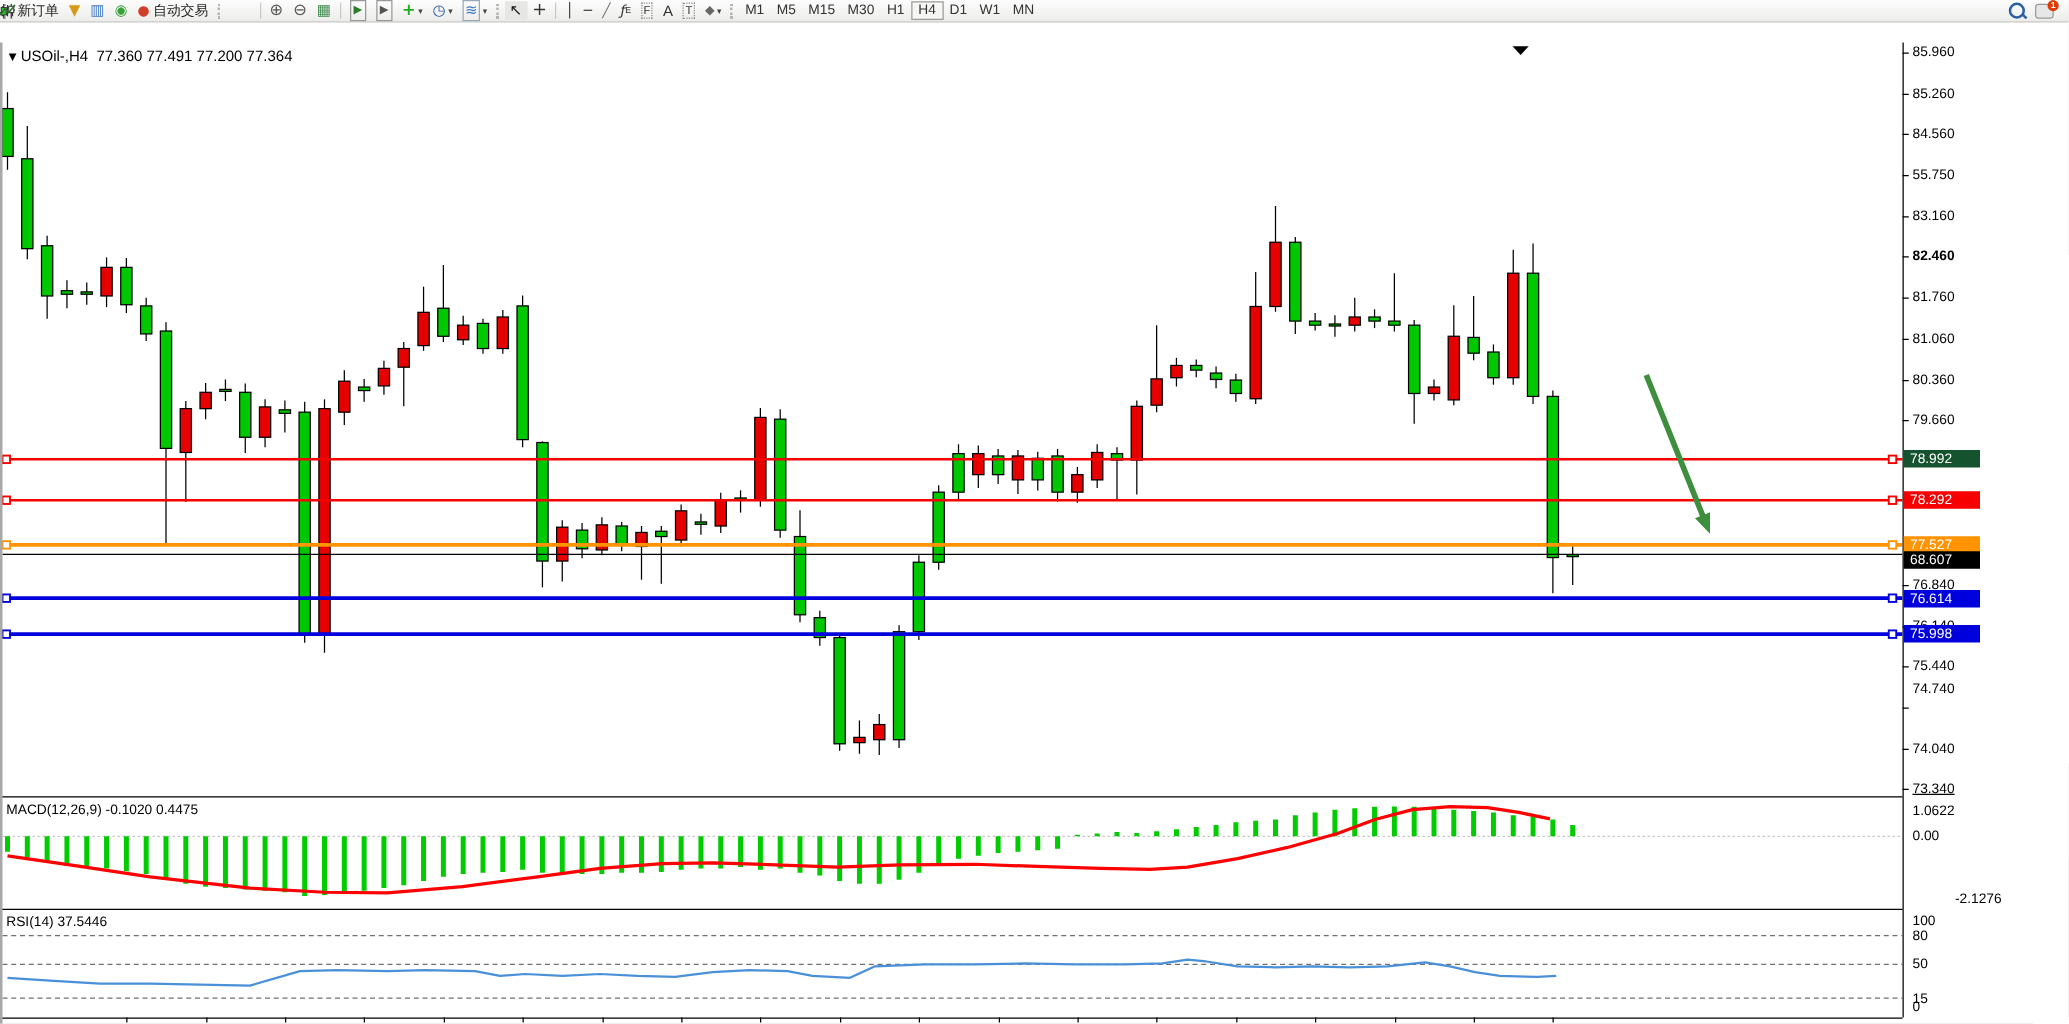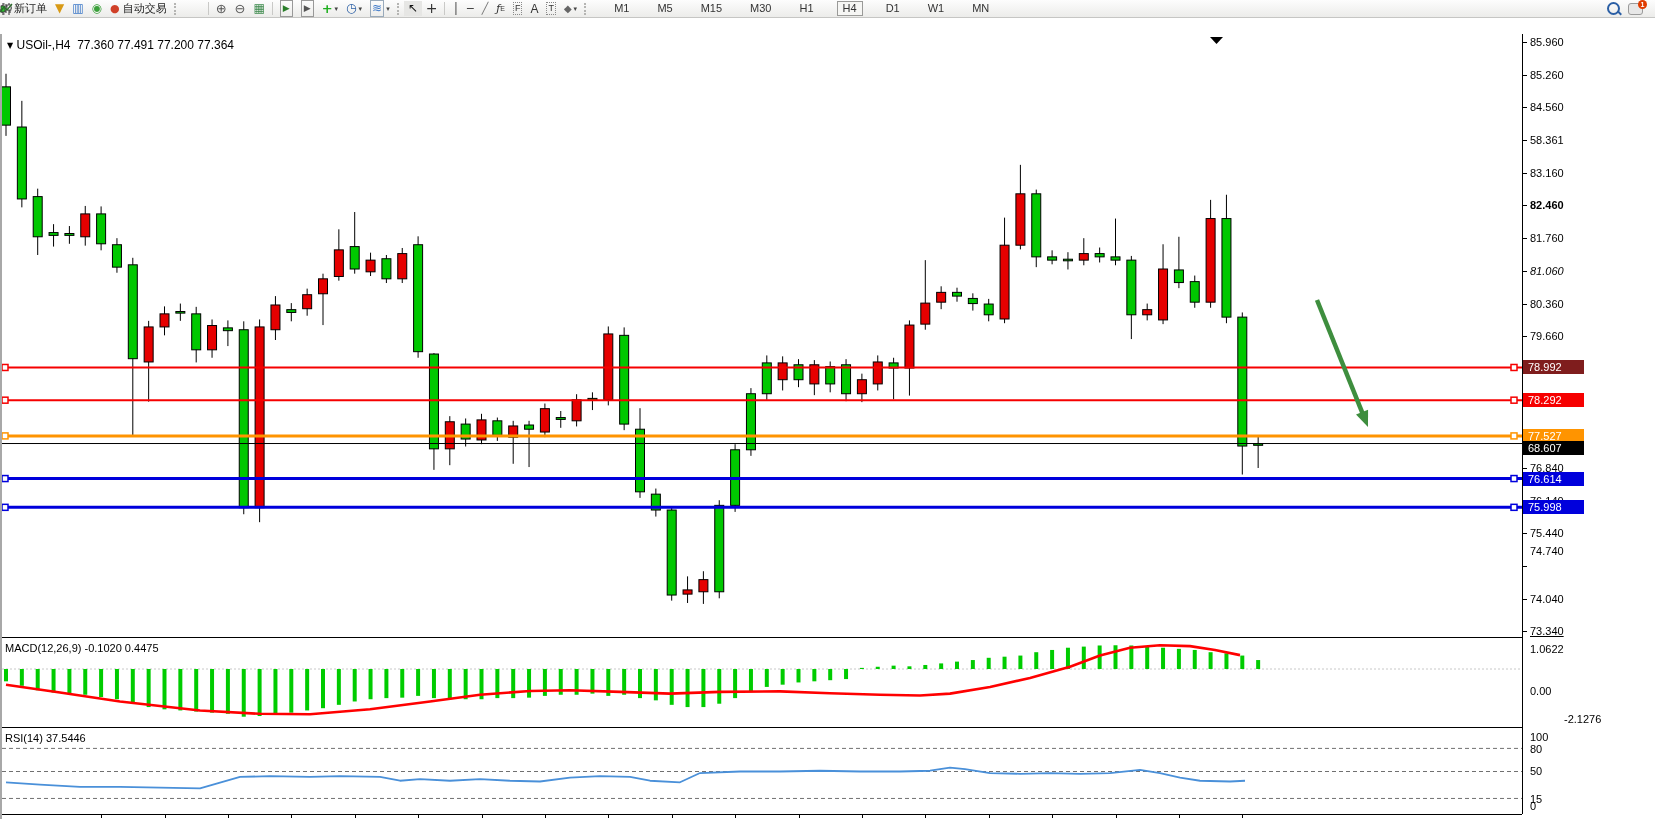--- a/index.html
+++ b/index.html
@@ -7,21 +7,21 @@
         font-family:"Liberation Sans",sans-serif;-webkit-font-smoothing:antialiased;}
   
   #toolbar{position:absolute;left:0;top:0;width:1655px;height:17px;
     background:linear-gradient(#fdfdfd,#ececea);border-bottom:1px solid #c6c6c4;
     display:flex;align-items:center;font-size:11px;color:#222;z-index:30;}
   .tbtn{display:flex;align-items:center;height:15px;padding:0 4px;cursor:default;white-space:nowrap;}
   .icon{font-family:"DejaVu Sans",sans-serif;font-size:11px;line-height:15px;}
   .sep{width:1px;height:13px;background:#c9c9c7;margin:0 3px;}
   .grip{width:2px;height:12px;border-left:2px dotted #b5b5b3;margin:0 3px;}
   .dd{font-size:7px;color:#444;margin-left:2px;font-family:"DejaVu Sans",sans-serif;}
-  .tf{padding:0 5px;height:15px;line-height:15px;color:#333;font-size:11px;margin-left:18px;}
+  .tf{padding:0 5px;height:15px;line-height:15px;color:#333;font-size:11px;}
   .tf.active{border:1px solid #9a9a98;background:#f6f6f4;height:13px;line-height:13px;}
   .mini-svg{display:block;}
   .lens{position:relative;width:9px;height:9px;border:2px solid #2b5fa5;border-radius:50%;}
   .lens:after{content:"";position:absolute;left:8px;top:8px;width:5px;height:2px;background:#2b5fa5;transform:rotate(45deg);}
   .bubble{position:relative;width:13px;height:10px;background:#e7e7e7;border:1px solid #9a9a9a;border-radius:3px;}
   .badge{position:absolute;right:-5px;top:-4px;width:9px;height:9px;border-radius:50%;background:#e03c00;
          color:#fff;font-size:7px;line-height:9px;text-align:center;font-weight:bold;}
   
   #chartwin{position:absolute;left:0;top:17px;width:1655px;height:670px;background:#fff;}
   #leftedge{position:absolute;left:0;top:17px;width:2px;height:802px;background:#a8a8a8;z-index:5;}
@@ -636,54 +636,54 @@
     <div class="hline-border" style="top:797px;"></div>
 
     <div id="vaxis-line"></div>
     <div id="price-axis">
         <div class="axis-label" style="top: 19px; text-align: right;">85.960</div>
         <div class="axis-tick" style="top: 25px;"></div>
         <div class="axis-label" style="top: 51.697px;">85.260</div>
         <div class="axis-tick" style="top: 57.697px;"></div>
         <div class="axis-label" style="top: 84.394px;">84.560</div>
         <div class="axis-tick" style="top: 90.394px;"></div>
-        <div class="axis-label" style="top: 117.091px;">58.361</div>
+        <div class="axis-label" style="top: 117.091px;">55.750</div>
         <div class="axis-tick" style="top: 123.091px;"></div>
         <div class="axis-label" style="top: 149.788px;">83.160</div>
         <div class="axis-tick" style="top: 155.788px;"></div>
         <div class="axis-label" style="top: 182.485px; font-weight: bold;">82.460</div>
         <div class="axis-tick" style="top: 188.485px;"></div>
         <div class="axis-label" style="top: 215.182px;">81.760</div>
         <div class="axis-tick" style="top: 221.182px;"></div>
-        <div class="axis-label" style="top: 247.879px; font-style: italic;">81.060</div>
+        <div class="axis-label" style="top: 247.879px;">81.060</div>
         <div class="axis-tick" style="top: 253.879px;"></div>
         <div class="axis-label" style="top: 280.576px;">80.360</div>
         <div class="axis-tick" style="top: 286.576px;"></div>
         <div class="axis-label" style="top: 313.273px;">79.660</div>
         <div class="axis-tick" style="top: 319.273px;"></div>
         <div class="axis-label" style="top: 444.995px;">76.840</div>
         <div class="axis-tick" style="top: 450.995px;"></div>
         <div class="axis-label" style="top: 477.692px;">76.140</div>
         <div class="axis-tick" style="top: 483.692px;"></div>
         <div class="axis-label" style="top: 510.389px;">75.440</div>
         <div class="axis-tick" style="top: 516.389px;"></div>
         <div class="axis-label" style="top: 528px;">74.740</div>
         <div class="axis-tick" style="top: 549.086px;"></div>
         <div class="axis-label" style="top: 575.783px;">74.040</div>
         <div class="axis-tick" style="top: 581.783px;"></div>
         <div class="axis-label" style="top: 608.48px; text-decoration: underline;">73.340</div>
         <div class="axis-tick" style="top: 614.48px;"></div>
-        <div class="price-tag" style="top: 343.475px; background: #7f1d1d;">78.992</div>
+        <div class="price-tag" style="top: 343.475px; background: #14532d;">78.992</div>
         <div class="price-tag" style="top: 376.172px; background: rgb(246, 0, 0);">78.292</div>
         <div class="price-tag" style="top: 411.905px; background: rgb(255, 148, 0);">77.527</div>
         <div class="price-tag" style="top: 423.519px; background: rgb(0, 0, 0);">68.607</div>
         <div class="price-tag" style="top: 454.552px; background: rgb(0, 0, 220);">76.614</div>
         <div class="price-tag" style="top: 483.325px; background: rgb(0, 0, 220);">75.998</div>
         <div class="axis-label" style="top: 626px;">1.0622</div>
-        <div class="axis-label" style="top: 646px; margin-top: 22px;">0.00</div>
+        <div class="axis-label" style="top: 646px;">0.00</div>
         <div class="axis-label" style="top: 696px; margin-left: 34px;">-2.1276</div>
         <div class="axis-label" style="top: 714px;">100</div>
         <div class="axis-label" style="top: 726px;">80</div>
         <div class="axis-label" style="top: 748px;">50</div>
         <div class="axis-label" style="top: 776px;">15</div>
         <div class="axis-label" style="top: 783px;">0</div>
       </div>
     <div id="time-axis">
         <div class="time-label" style="left: 3px;">17 Nov 2022</div>
         <div class="time-label" style="left: 101.1px; transform: translateX(-50%);">17 Nov 23:00</div>

